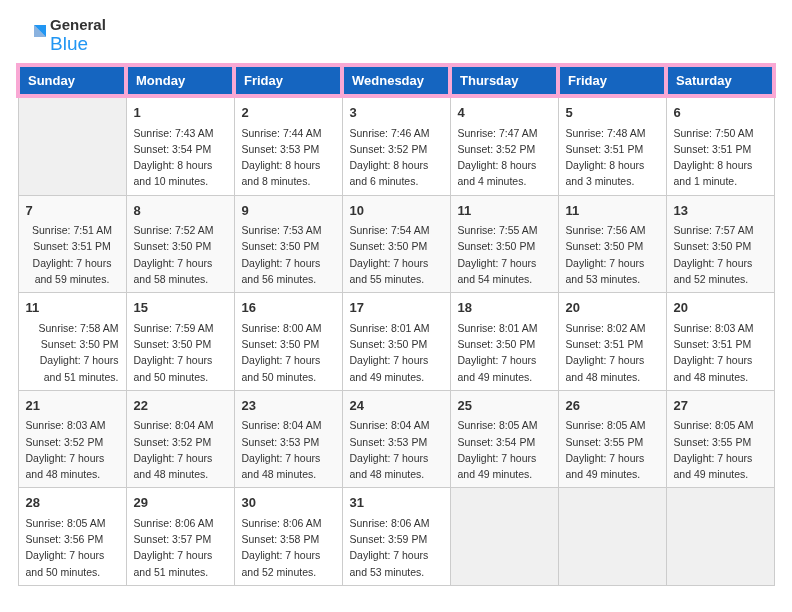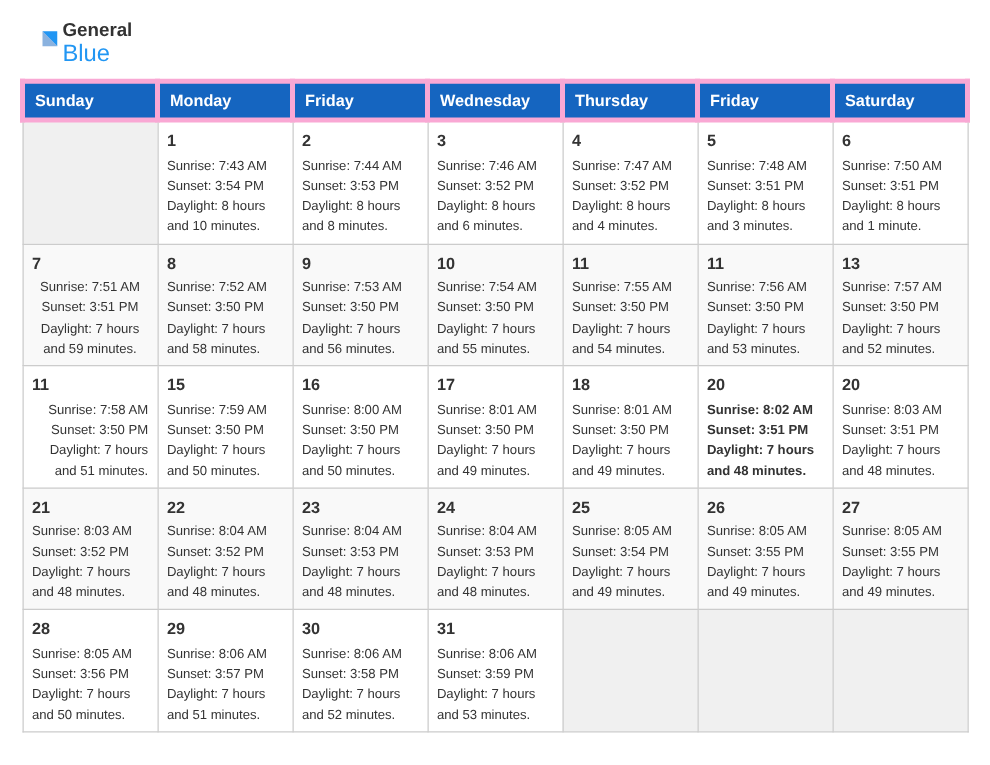--- a/index.html
+++ b/index.html
@@ -233,21 +233,21 @@
         </td>
         <td>
           <span class="day-num">18</span>
           <div class="cell-text" style="white-space: pre-line;">Sunrise: 8:01 AM
 Sunset: 3:50 PM
 Daylight: 7 hours
 and 49 minutes.</div>
         </td>
         <td>
           <span class="day-num">20</span>
-          <div class="cell-text" style="white-space: pre-line; font-weight: bold;">Sunrise: 8:02 AM
+          <div class="cell-text" style="white-space: pre-line;">Sunrise: 8:02 AM
 Sunset: 3:51 PM
 Daylight: 7 hours
 and 48 minutes.</div>
         </td>
         <td>
           <span class="day-num">20</span>
           <div class="cell-text" style="white-space: pre-line;">Sunrise: 8:03 AM
 Sunset: 3:51 PM
 Daylight: 7 hours
 and 48 minutes.</div>

